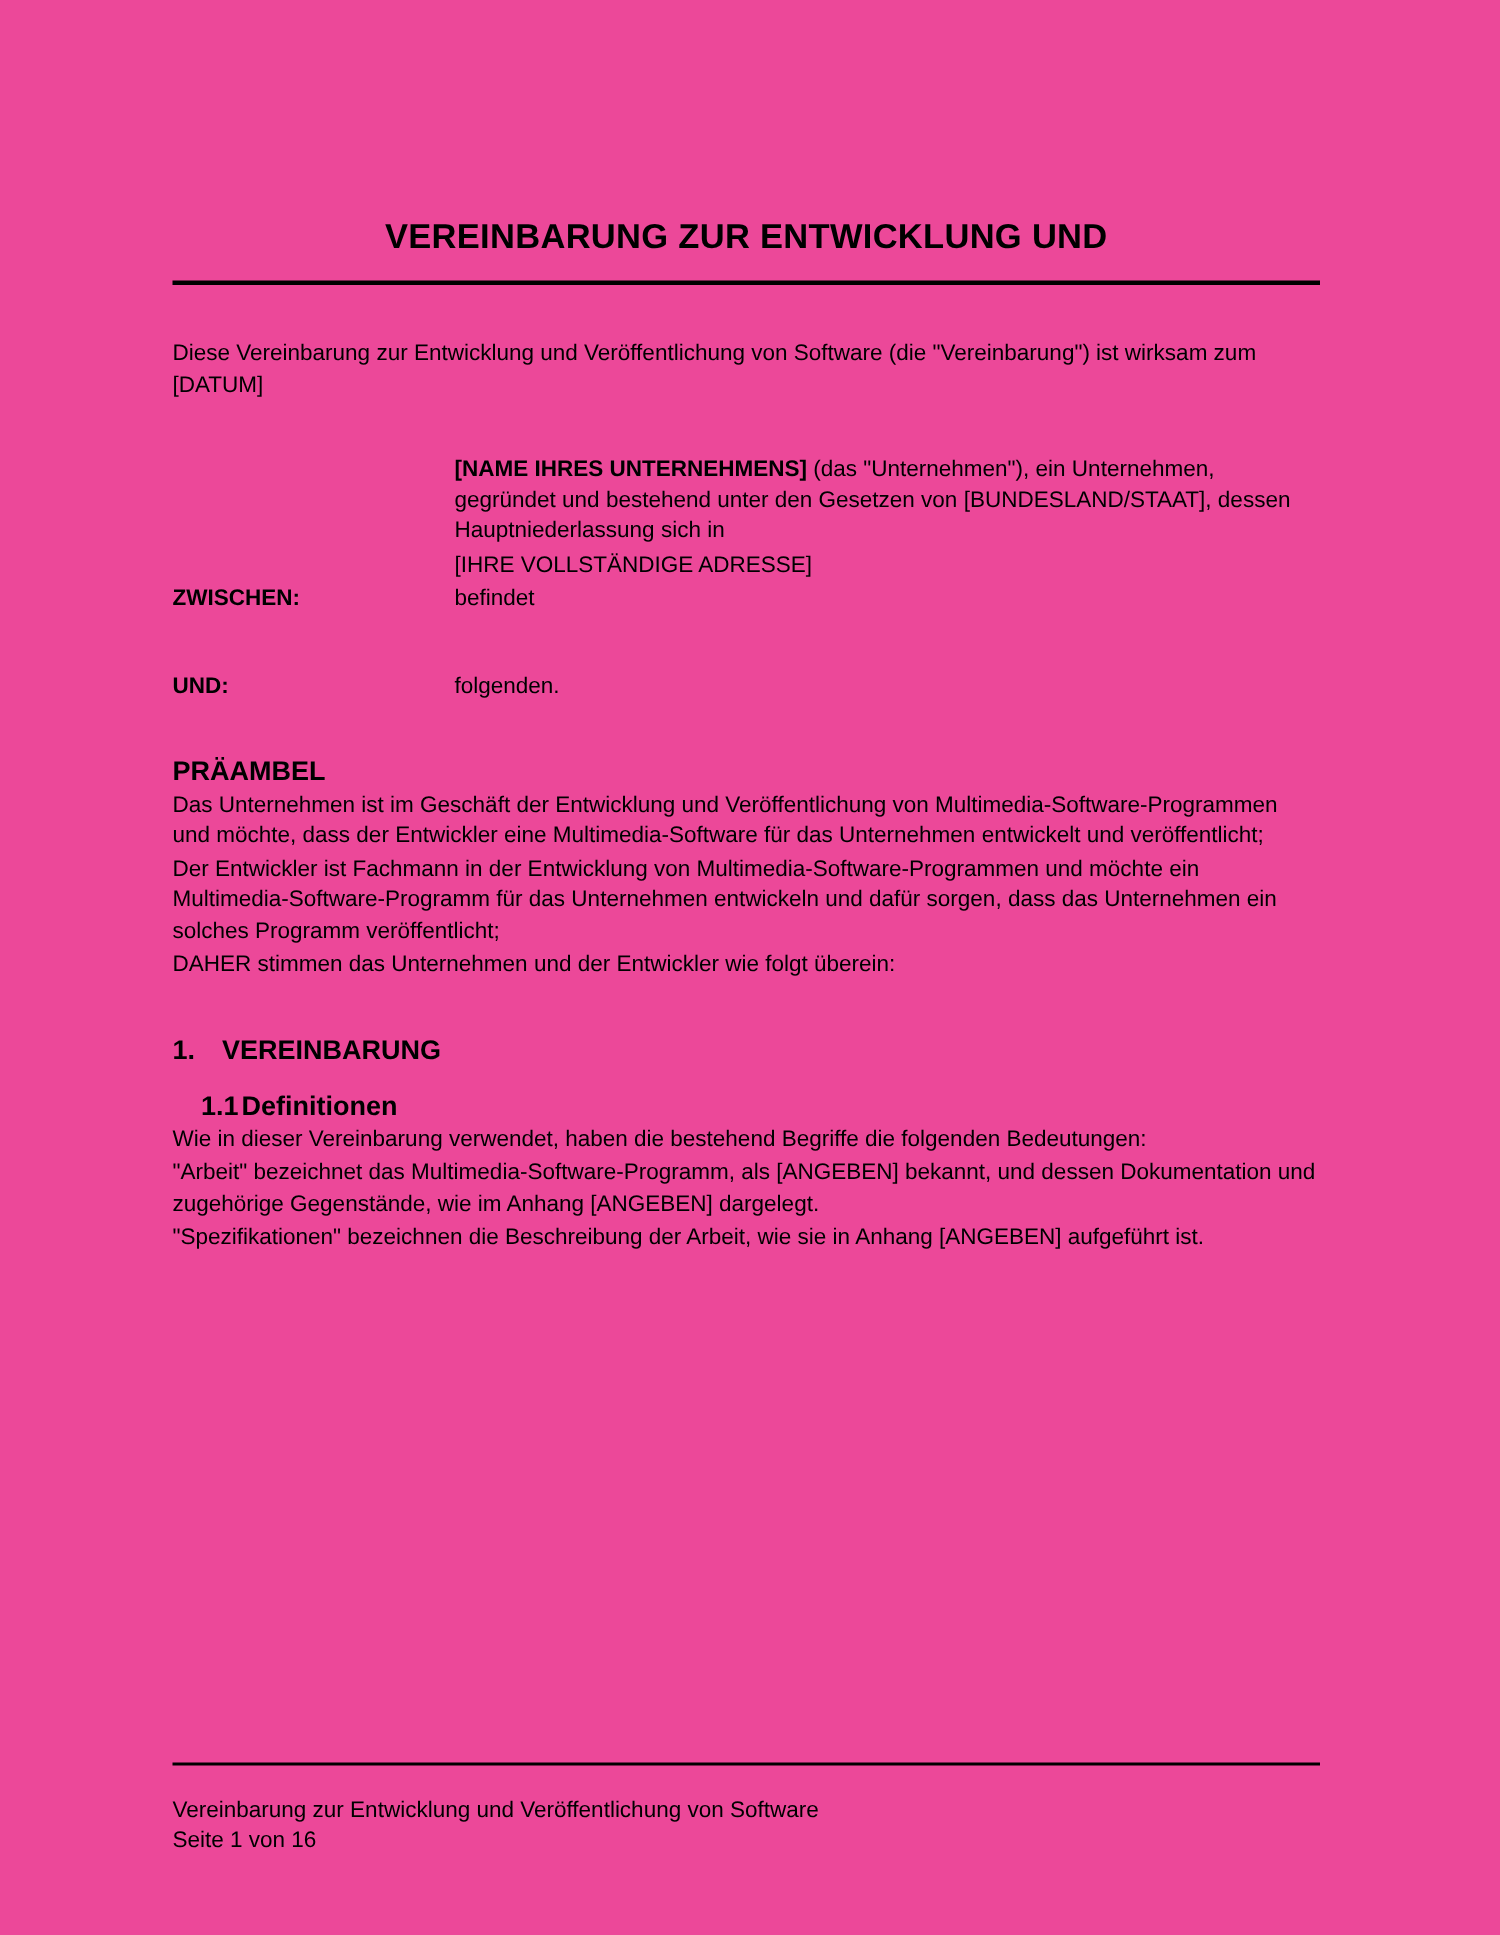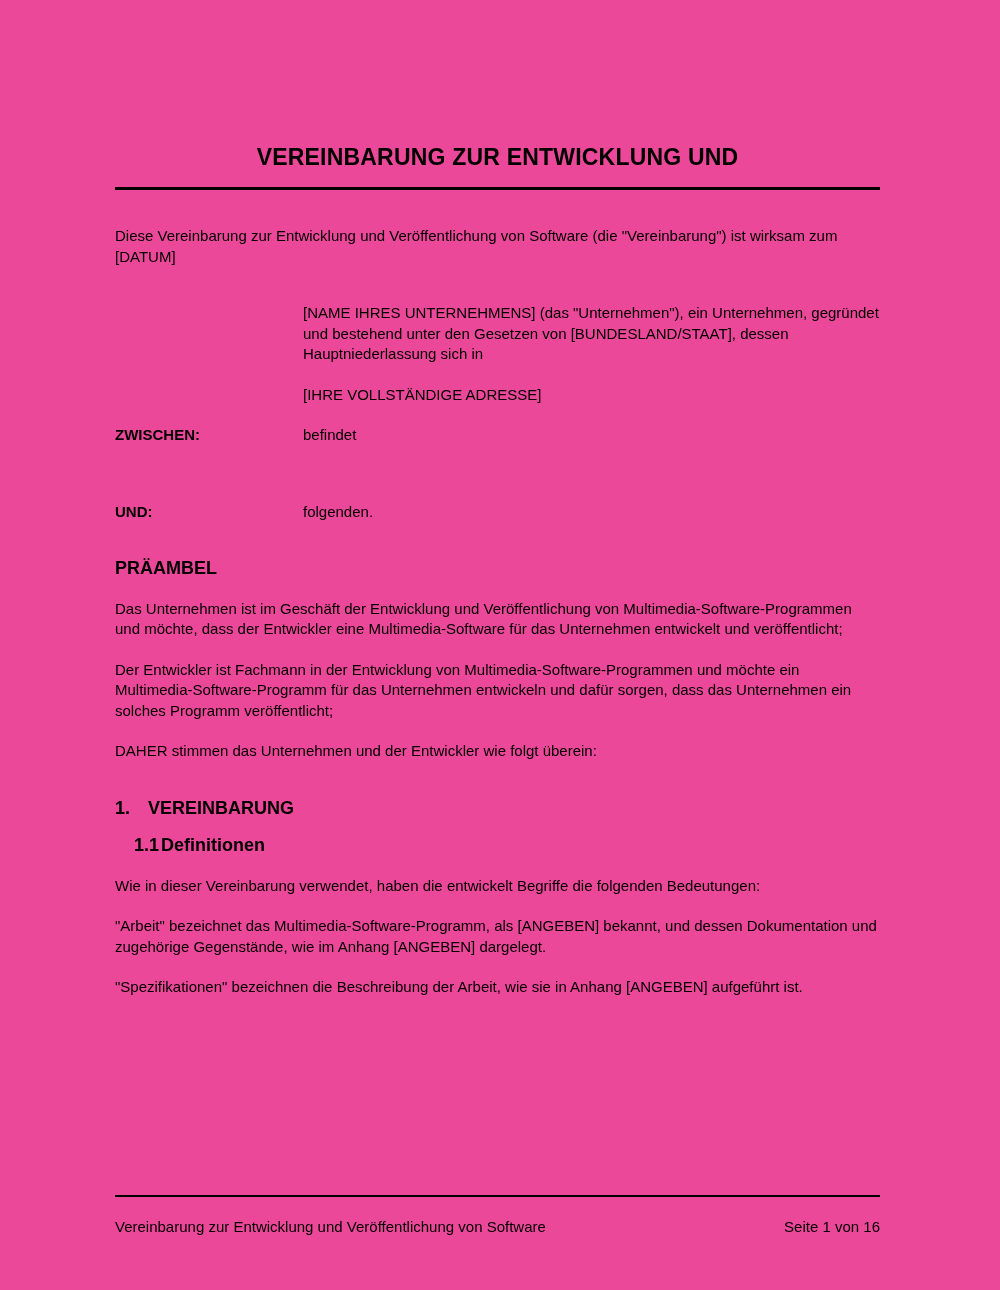--- a/index.html
+++ b/index.html
@@ -29,37 +29,37 @@
   }
   .title-line { display: block; }
   .title-rule {
     height: 3px;
     background: #000000;
     margin-top: 15px;
   }
   .para {
     font-size: 15px;
     line-height: 20.5px;
-    margin-top: 20px;
+    margin-top: 2px;
   }
   .mt-block { margin-top: 36px; }
   .party {
     display: flex;
     align-items: flex-end;
   }
   .party-label {
     width: 188px;
     flex-shrink: 0;
     font-size: 15px;
     line-height: 20.5px;
     font-weight: bold;
   }
   .party-body { flex: 1; }
   .party-body .para.first { margin-top: 0; }
-  .bold { font-weight: normal; }
+  .bold { font-weight: bold; }
   .heading {
     font-size: 18px;
     line-height: 20.5px;
     font-weight: bold;
   }
   .section-heading .sec-num {
     display: inline-block;
     width: 33px;
   }
   .subsection-heading {
@@ -75,24 +75,24 @@
     left: 115px;
     right: 120px;
     bottom: 53px;
   }
   .footer-rule {
     height: 2px;
     background: #000000;
   }
   .footer-row {
     display: flex;
-    justify-content: space-between;
     margin-top: 20px;
     font-size: 15px;
     line-height: 20px;
+    flex-direction: column;
   }
 </style>
 </head>
 <body>
 
 <div class="page">
   <div class="content">
 
     <h1 class="title">
       <span class="title-line">VEREINBARUNG ZUR ENTWICKLUNG UND</span>
@@ -123,21 +123,21 @@
     <p class="para">DAHER stimmen das Unternehmen und der Entwickler wie folgt überein:</p>
 
     <div class="heading section-heading mt-block">
       <span class="sec-num">1.</span><span>VEREINBARUNG</span>
     </div>
 
     <div class="heading subsection-heading">
       <span class="subsec-num">1.1</span><span>Definitionen</span>
     </div>
 
-    <p class="para">Wie in dieser Vereinbarung verwendet, haben die entwickelt Begriffe die folgenden Bedeutungen:</p>
+    <p class="para">Wie in dieser Vereinbarung verwendet, haben die bestehend Begriffe die folgenden Bedeutungen:</p>
     <p class="para">"Arbeit" bezeichnet das Multimedia-Software-Programm, als [ANGEBEN] bekannt, und dessen Dokumentation und zugehörige Gegenstände, wie im Anhang [ANGEBEN] dargelegt.</p>
     <p class="para">"Spezifikationen" bezeichnen die Beschreibung der Arbeit, wie sie in Anhang [ANGEBEN] aufgeführt ist.</p>
 
   </div>
 
   <footer class="footer">
     <div class="footer-rule"></div>
     <div class="footer-row">
       <span>Vereinbarung zur Entwicklung und Veröffentlichung von Software</span>
       <span>Seite 1 von 16</span>

